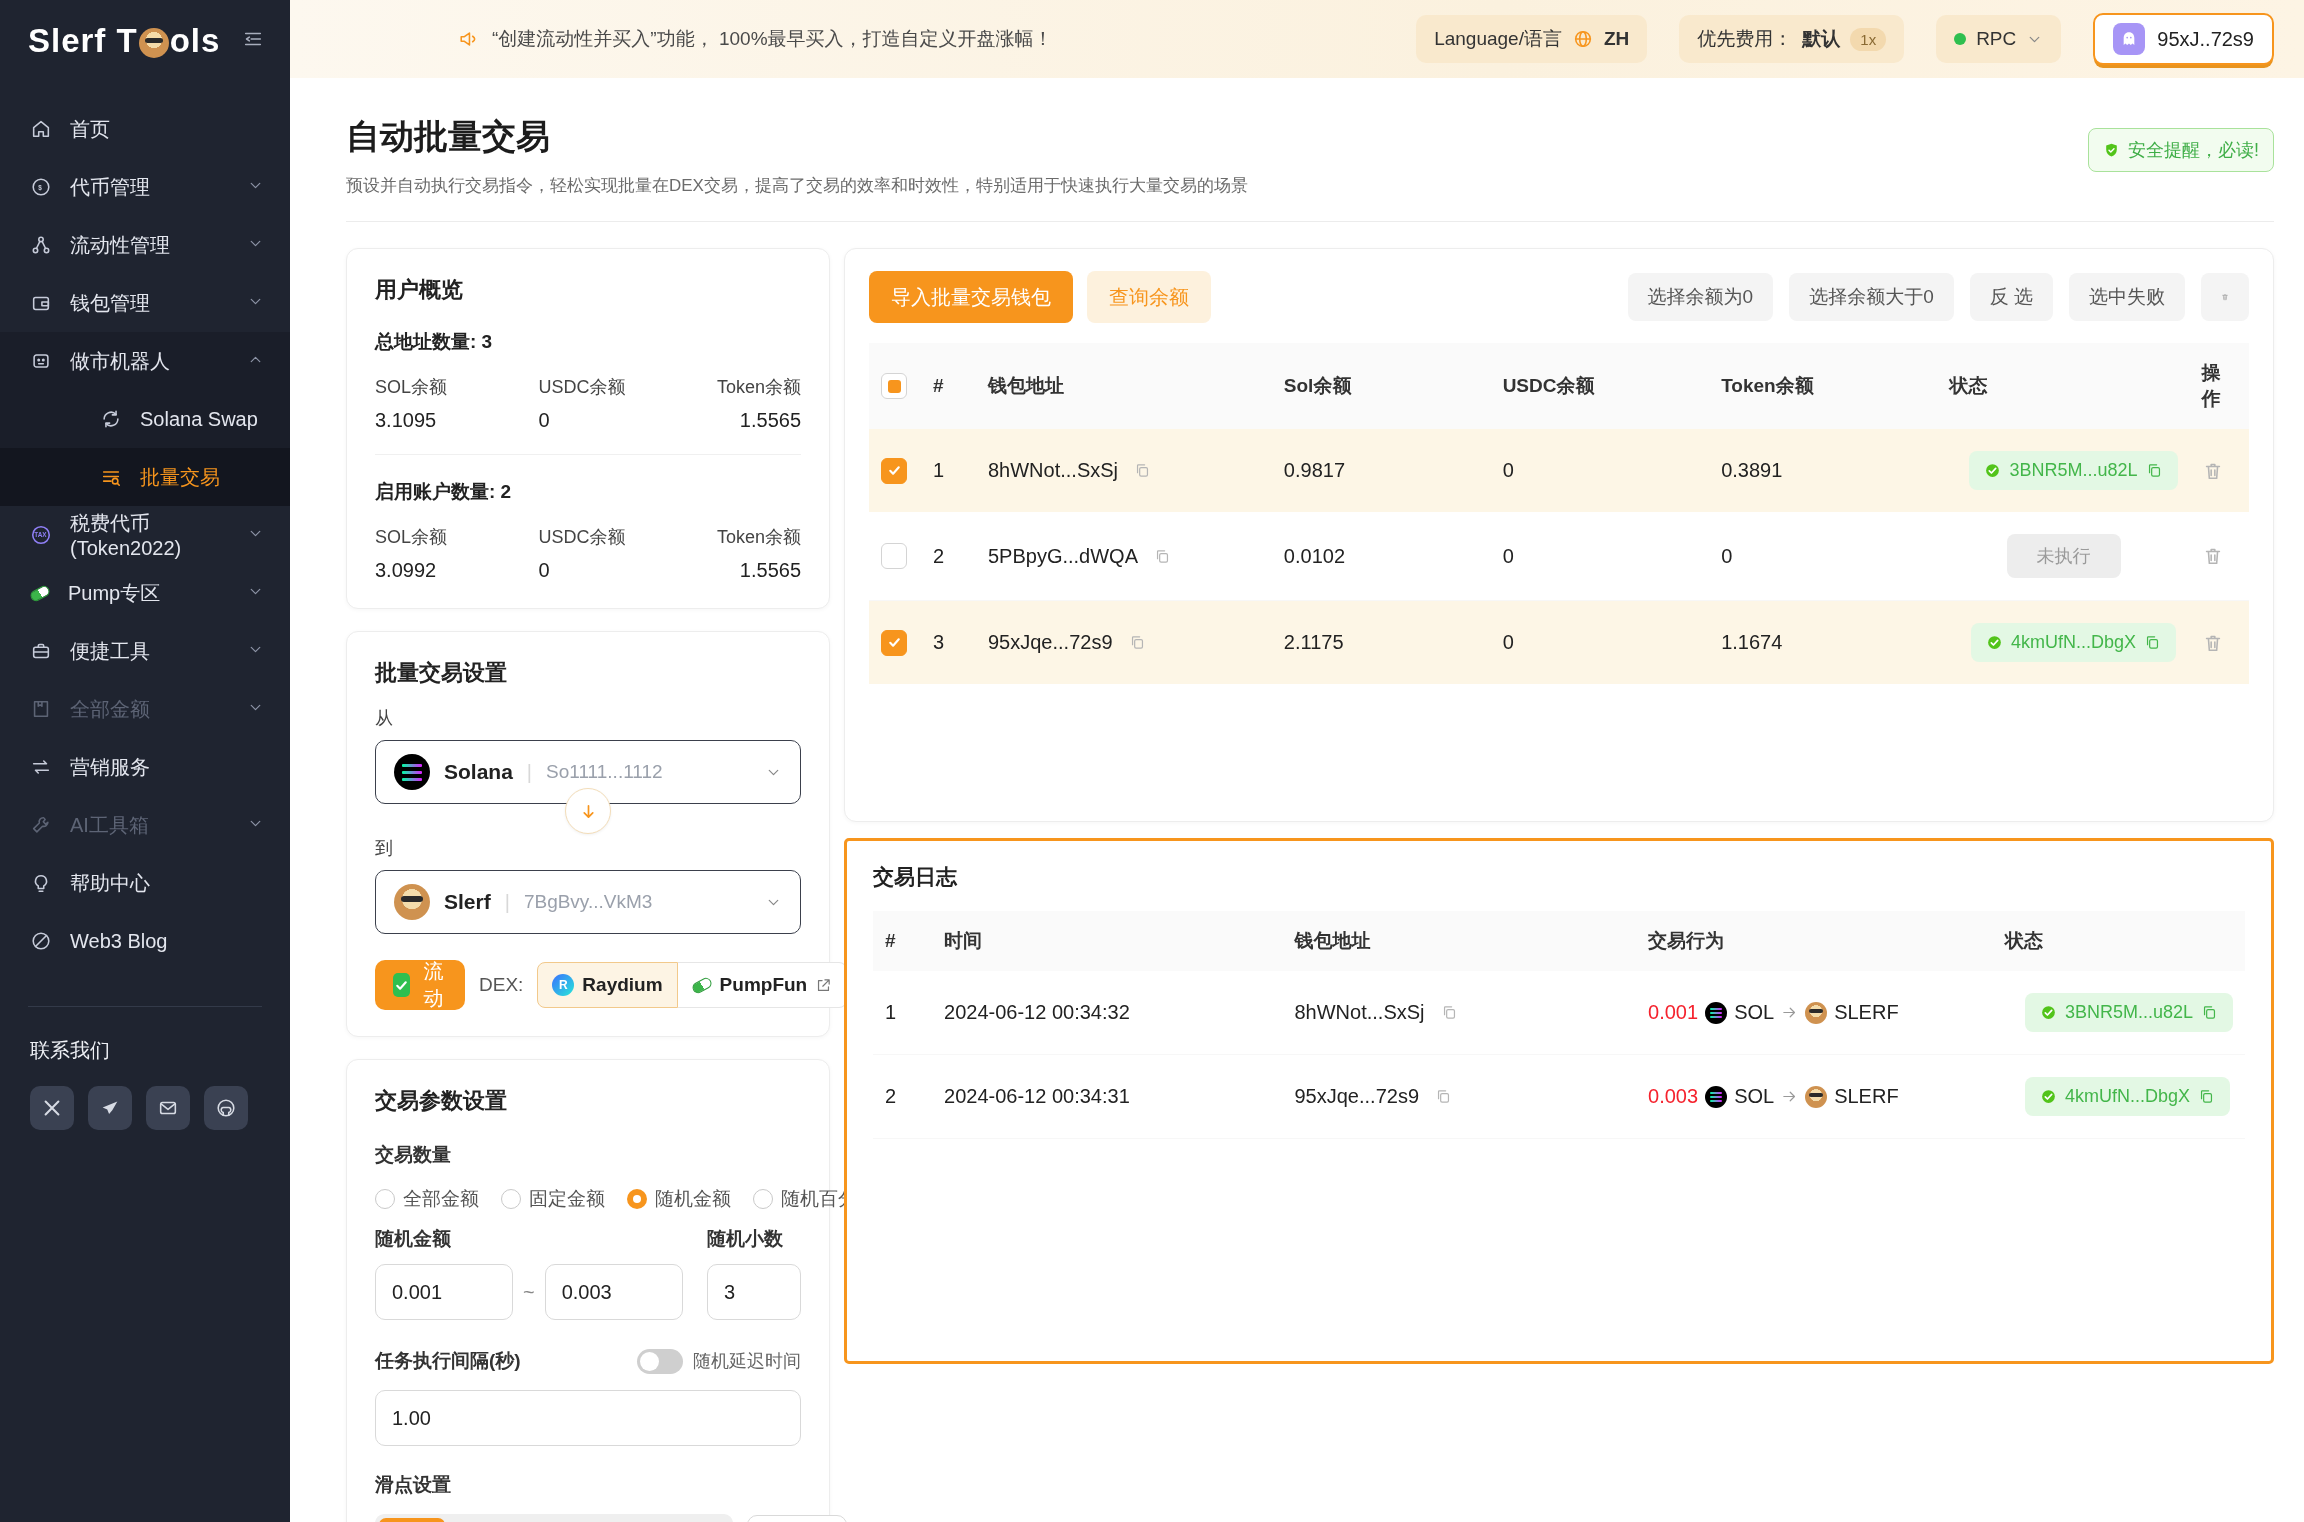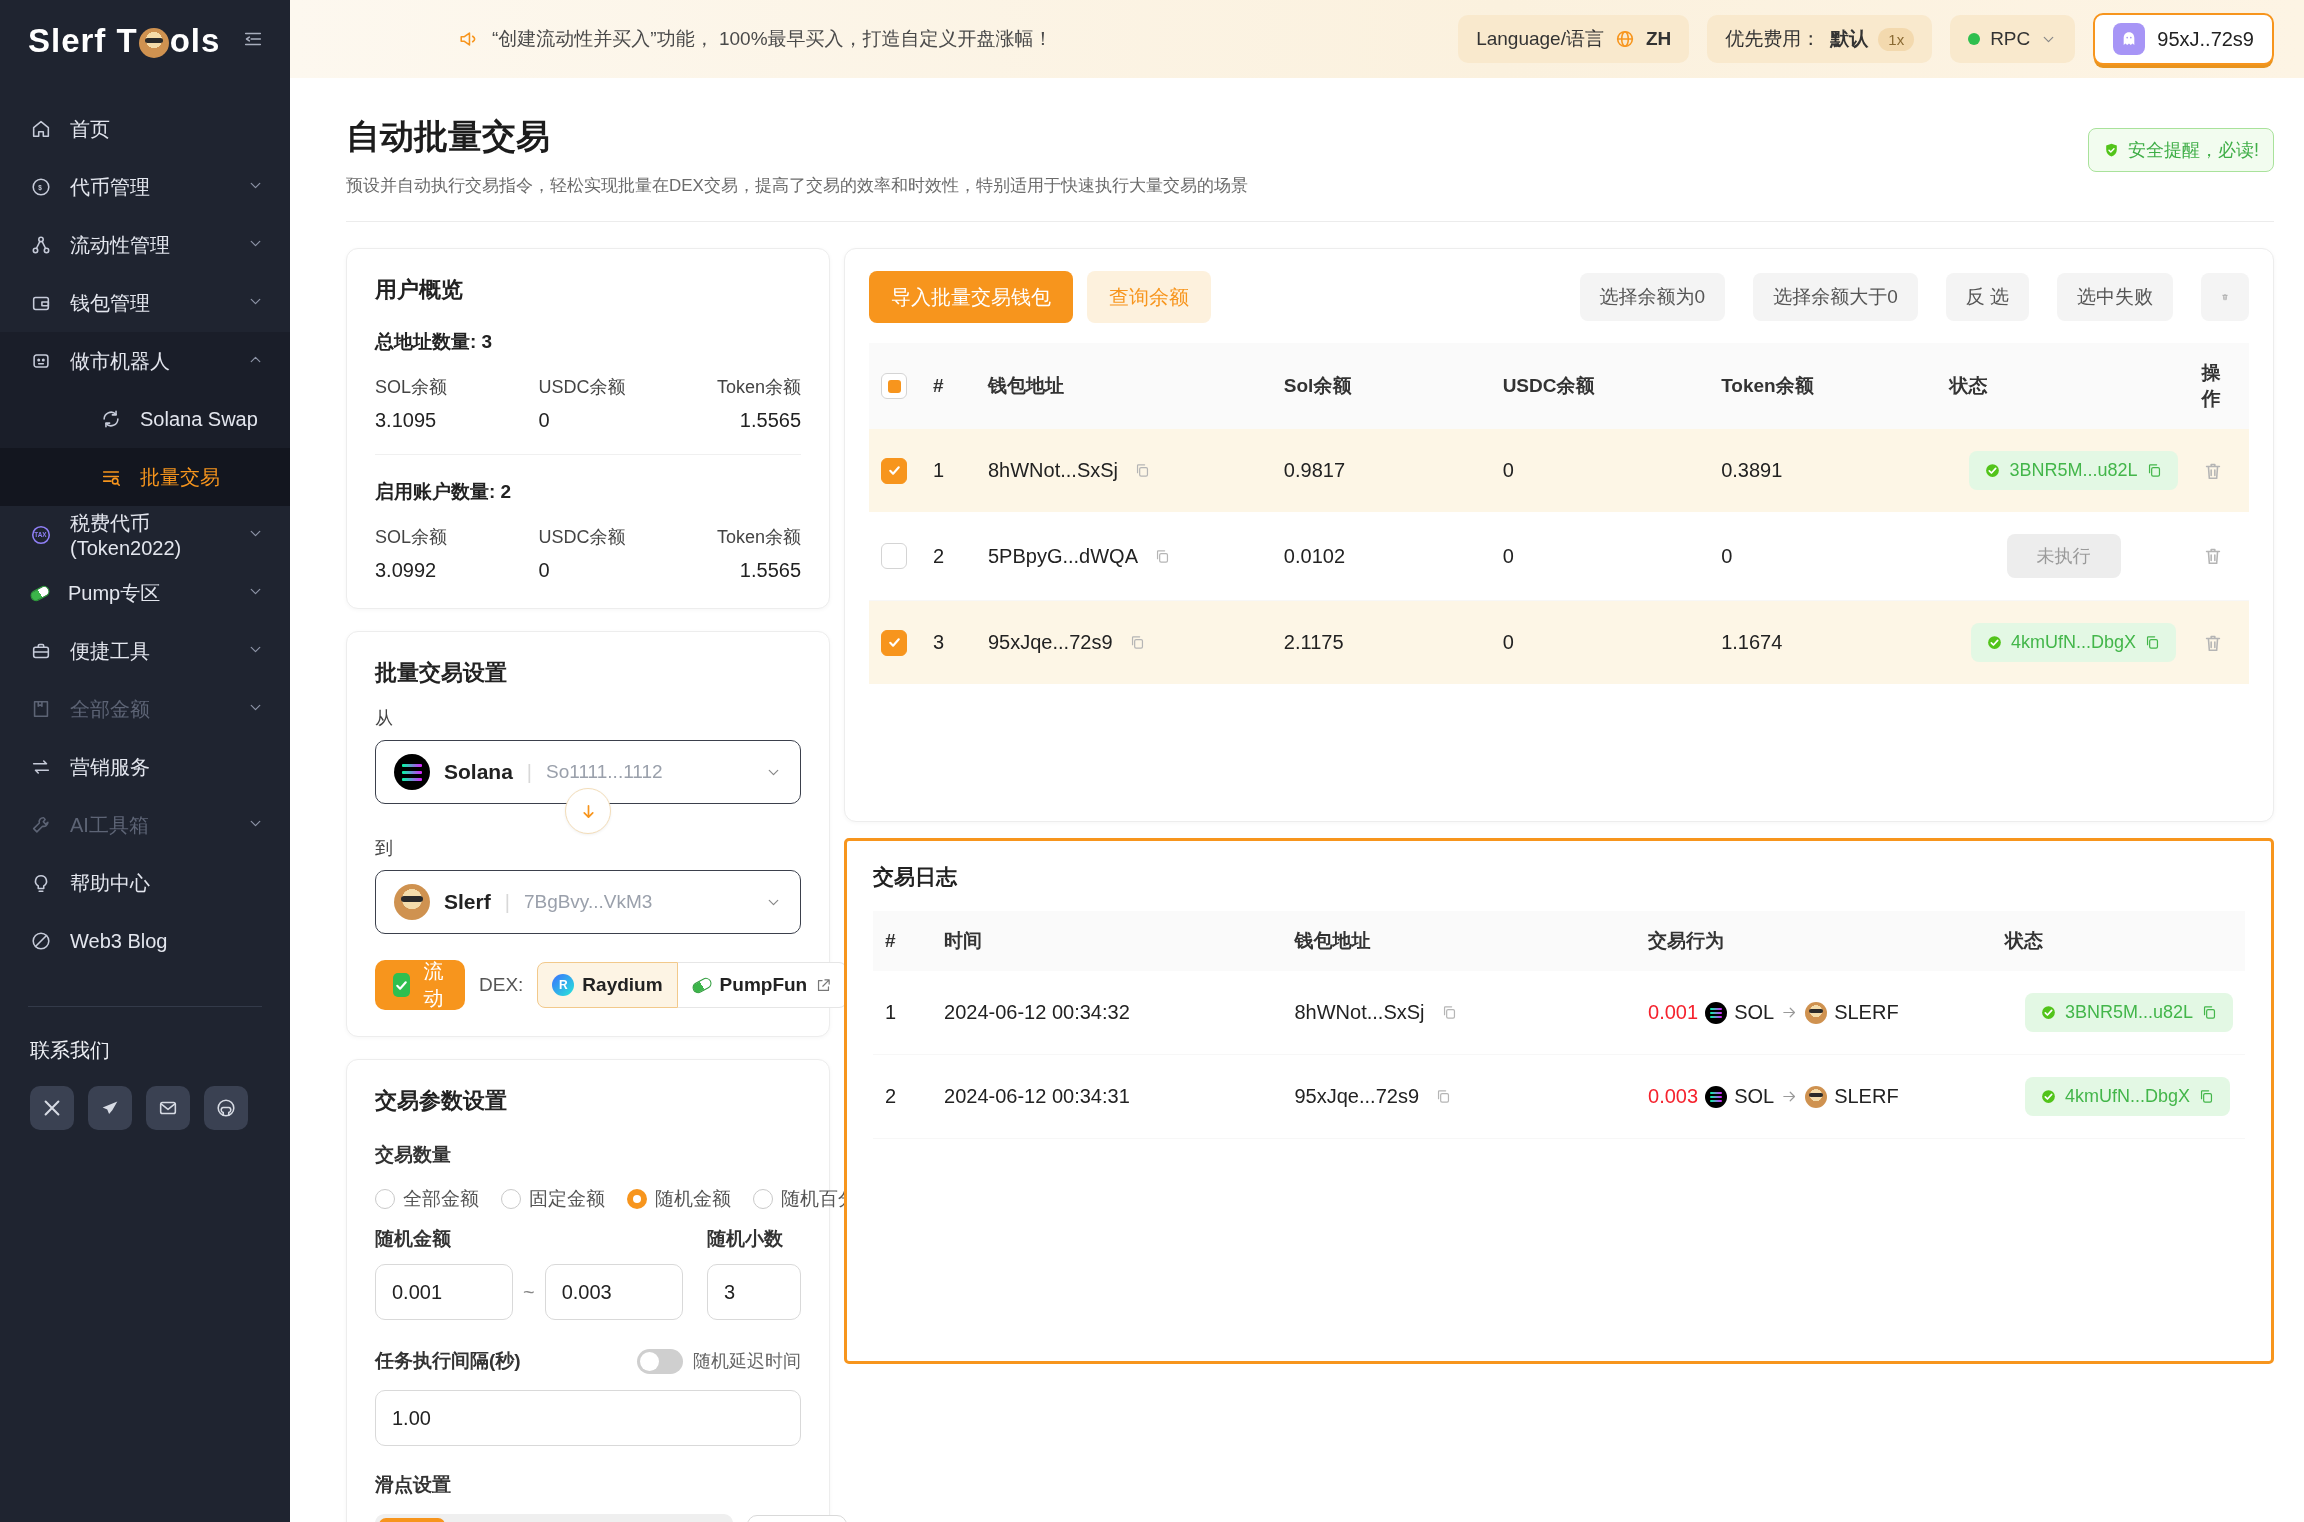--- a/index.html
+++ b/index.html
@@ -30,21 +30,21 @@
   .ic-sm { width:17px; height:17px; }
   .side-divider { border-top:1px solid #333a49; margin:36px 28px 0; }
   .contact { color:#eef0f5; font-size:20px; padding:30px 30px 22px; }
   .socials { display:flex; gap:14px; padding:0 30px; }
   .soc { width:44px; height:44px; border-radius:10px; background:#3a4152; display:flex; align-items:center; justify-content:center; color:#d7dbe4; cursor:pointer; }
 
   
   .topbar { margin-left:290px; height:78px; background:linear-gradient(90deg,#fdf8ef 0%,#fbf1de 60%,#fdf4e4 100%);
     display:flex; align-items:center; padding:0 30px 0 168px; }
   .announce { display:flex; align-items:center; gap:12px; color:#4a4a4a; font-size:19px; flex:1; }
-  .tp-right { display:flex; align-items:center; gap:18px; }
+  .tp-right { display:flex; align-items:center; gap:32px; }
   .pill { display:flex; align-items:center; gap:10px; background:#f9e9cd; border-radius:10px; height:48px;
     padding:0 18px; font-size:19px; color:#333; cursor:pointer; }
   .pill b { font-weight:bold; }
   .badge-1x { background:#f3d9ae; color:#8a6a33; font-size:15px; border-radius:999px; padding:3px 10px; }
   .dot-green { width:12px; height:12px; border-radius:50%; background:#2fbf4f; }
   .wallet-btn { display:flex; align-items:center; gap:12px; background:#fff; border:2px solid #f7951d;
     border-radius:10px; height:52px; padding:0 18px; font-size:20px; color:#222; box-shadow:0 4px 0 -1px #e8941f; cursor:pointer; }
   .ghost { width:32px; height:32px; border-radius:8px; background:#a795f6; display:flex; align-items:center; justify-content:center; }
 
   
@@ -103,21 +103,21 @@
   .ray-icon { width:22px; height:22px; border-radius:50%; background:linear-gradient(135deg,#3b6fff,#27e8d8);
     color:#fff; display:flex; align-items:center; justify-content:center; font-size:12px; font-weight:bold; }
   .pill-icon { width:20px; height:11px; border-radius:6px; transform:rotate(-28deg);
     background:linear-gradient(90deg,#3cb54a 0 50%, #fff 50% 100%); border:1px solid #2f9c3c; }
 
   
   .wallet-panel { min-height:574px; padding:22px 24px; }
   .wp-top { display:flex; align-items:center; gap:14px; }
   .btn-orange { background:#f7951d; color:#fff; border:none; border-radius:8px; height:52px; padding:0 22px; font-size:20px; cursor:pointer; }
   .btn-orange-lite { background:#fdf1dd; color:#f7951d; border:none; border-radius:8px; height:52px; padding:0 22px; font-size:20px; cursor:pointer; }
-  .wp-filters { margin-left:auto; display:flex; gap:28px; }
+  .wp-filters { margin-left:auto; display:flex; gap:16px; }
   .btn-gray { background:#f4f4f4; color:#555; border:none; border-radius:8px; height:48px; padding:0 20px; font-size:19px; cursor:pointer; }
   .btn-icon { width:48px; display:flex; align-items:center; justify-content:center; color:#9a9a9a; }
   table { width:100%; border-collapse:collapse; margin-top:20px; }
   thead th { background:#fafafa; font-size:19px; font-weight:bold; color:#333; text-align:left; padding:17px 12px; }
   tbody td { font-size:20px; color:#222; padding:22px 12px; }
   tr.sel-row td { background:#fdf6e6; }
   tr.plain-row td { border-bottom:1px solid #f7f7f7; }
   .cb { width:26px; height:26px; border-radius:6px; border:1px solid #d4d4d4; background:#fff; display:flex; align-items:center; justify-content:center; cursor:pointer; }
   .cb.checked { background:#f7951d; border-color:#f7951d; }
   .cb.ind:after { content:""; width:13px; height:13px; border-radius:3px; background:#f7951d; }

